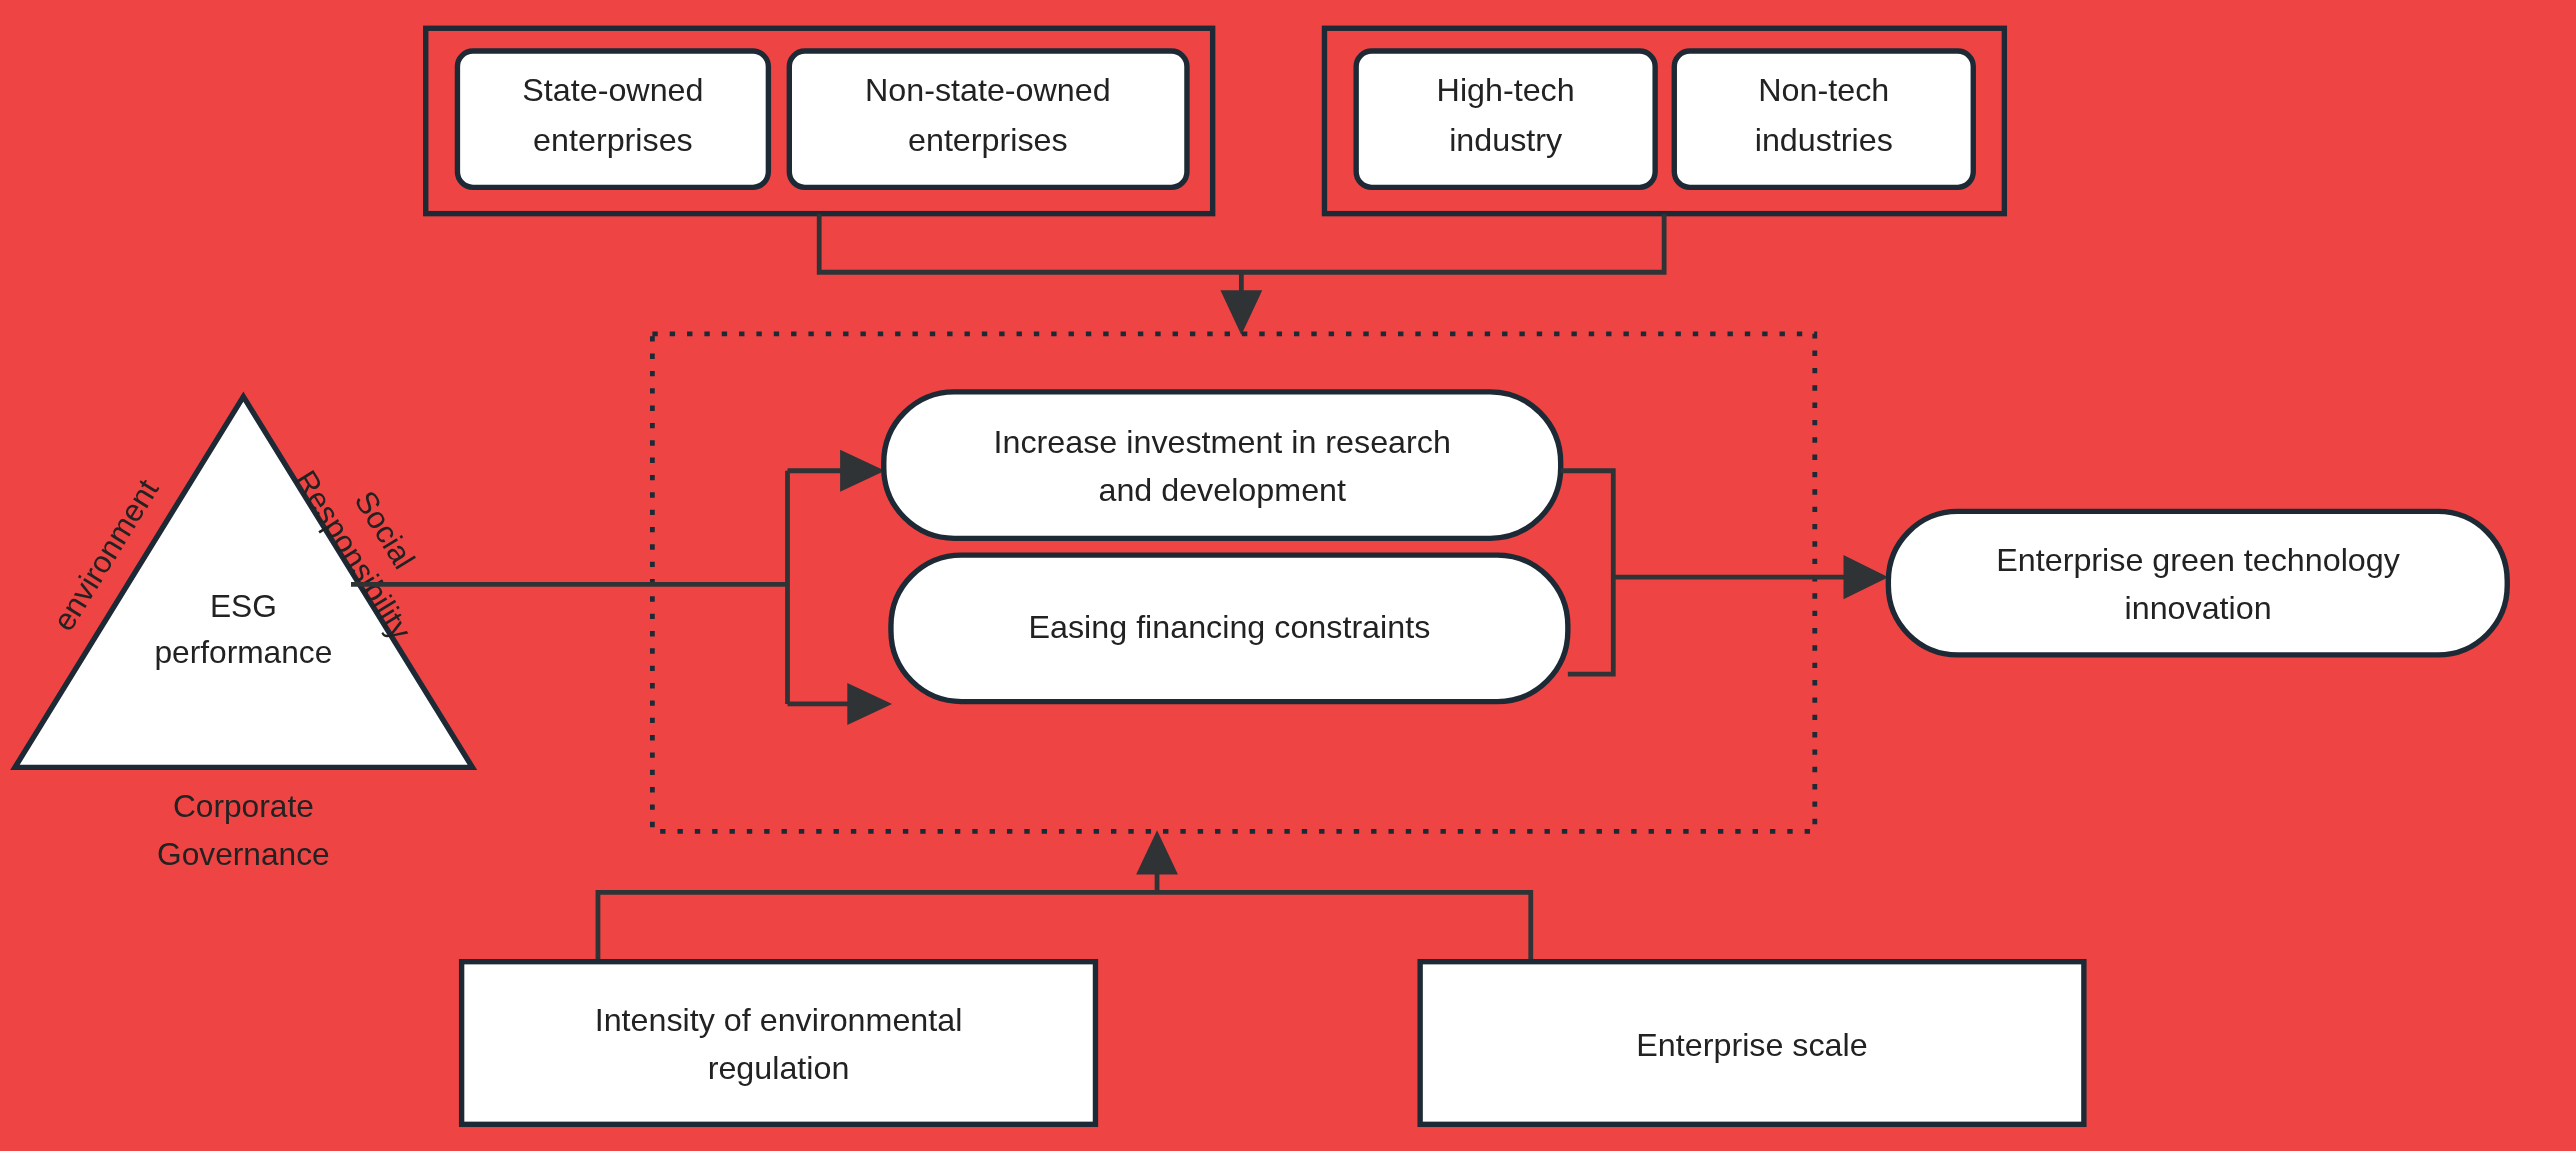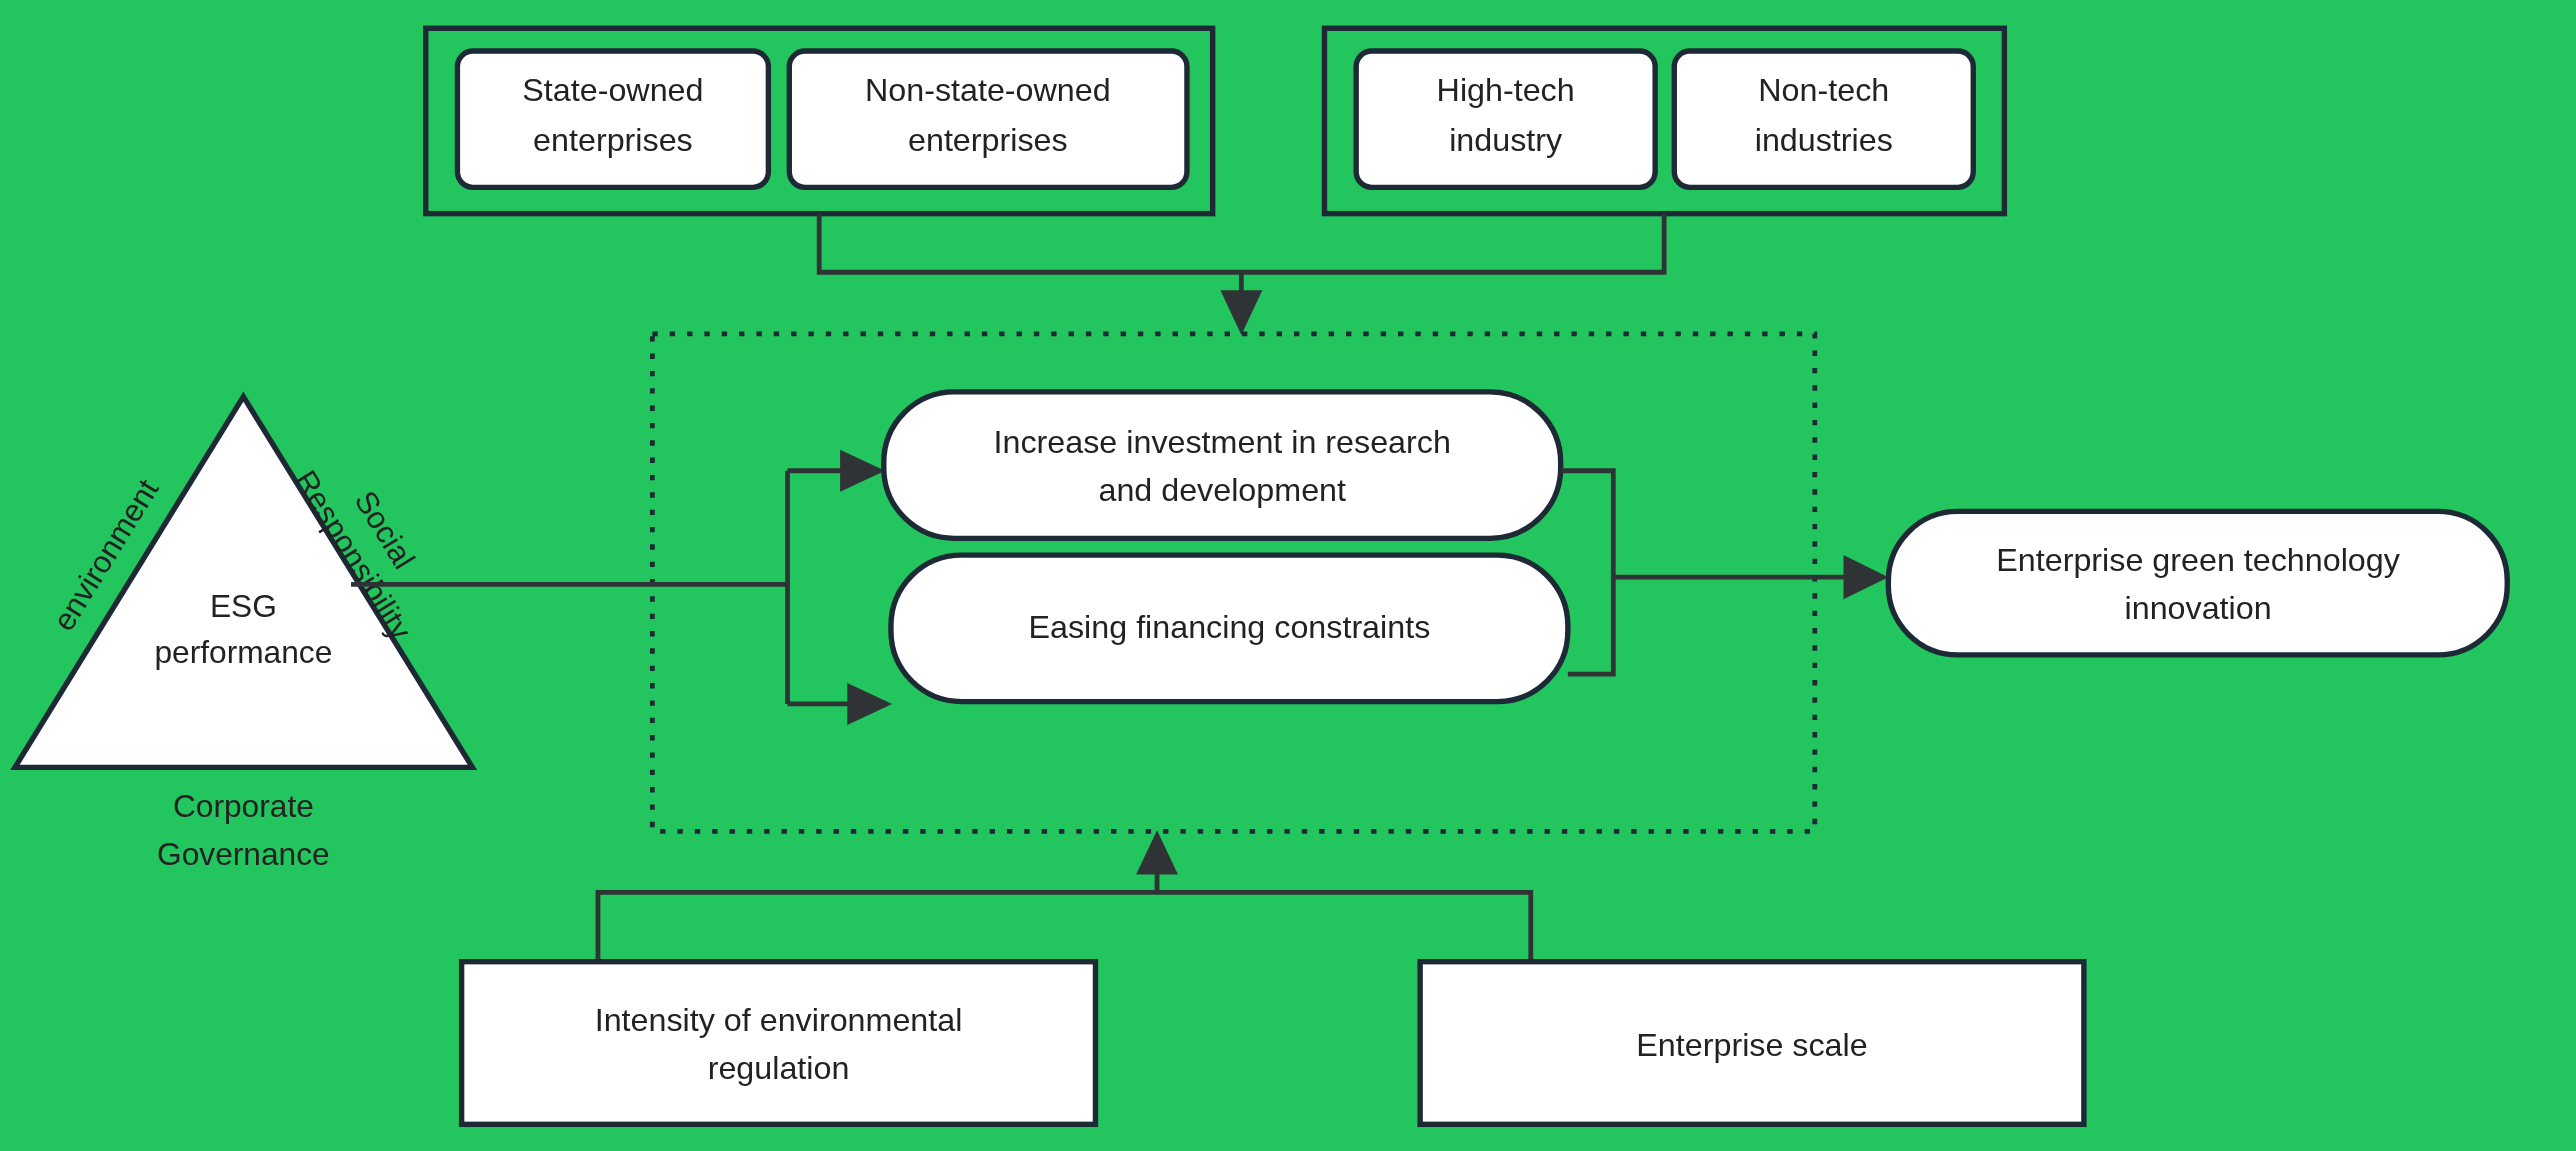--- a/index.html
+++ b/index.html
@@ -10,21 +10,21 @@
   body {
     width: 2576px;
     height: 1152px;
     font-family: "Liberation Sans", sans-serif;
     overflow: hidden;
   }
   #diagram-root {
     position: relative;
     width: 2576px;
     height: 1152px;
-    background: #22c55e;
+    background: #ef4444;
   }
   svg.diagram {
     position: absolute;
     top: 0;
     left: 0;
     width: 2576px;
     height: 1152px;
   }
   .node-stroke {
     fill: #ffffff;

